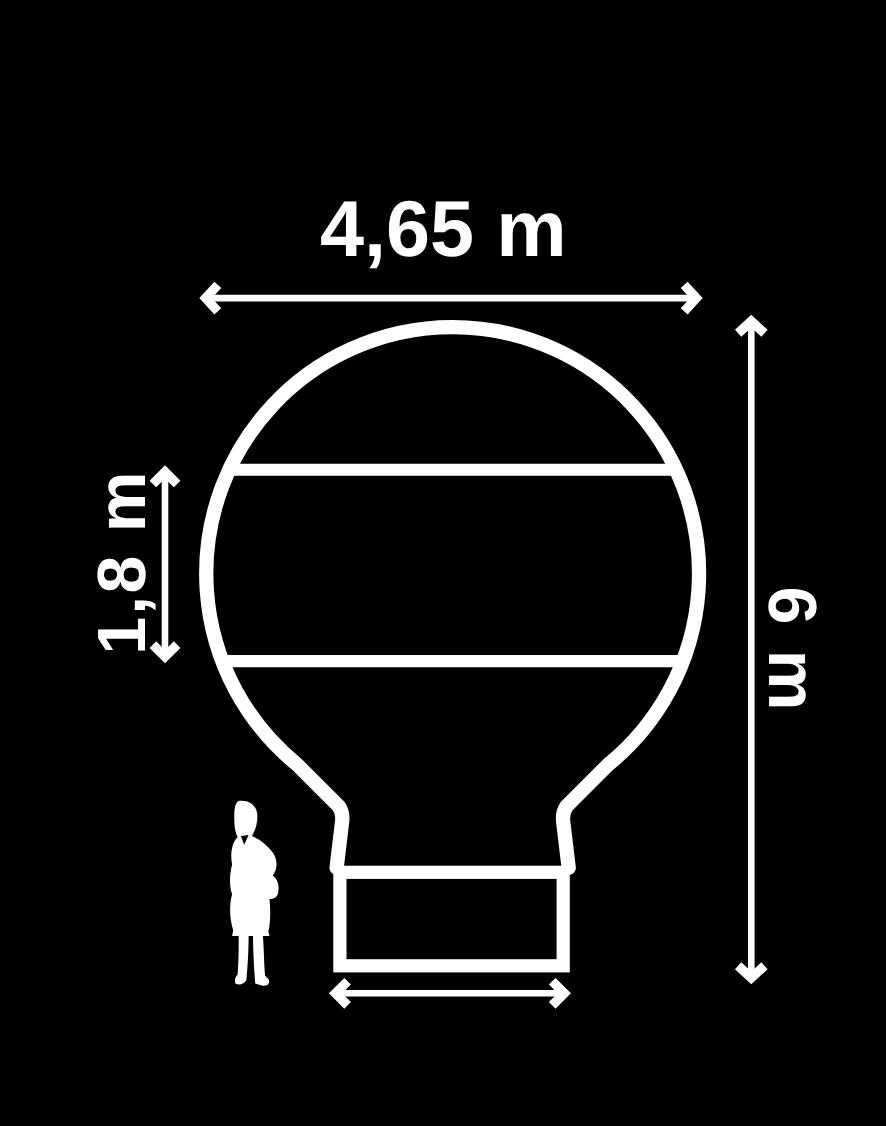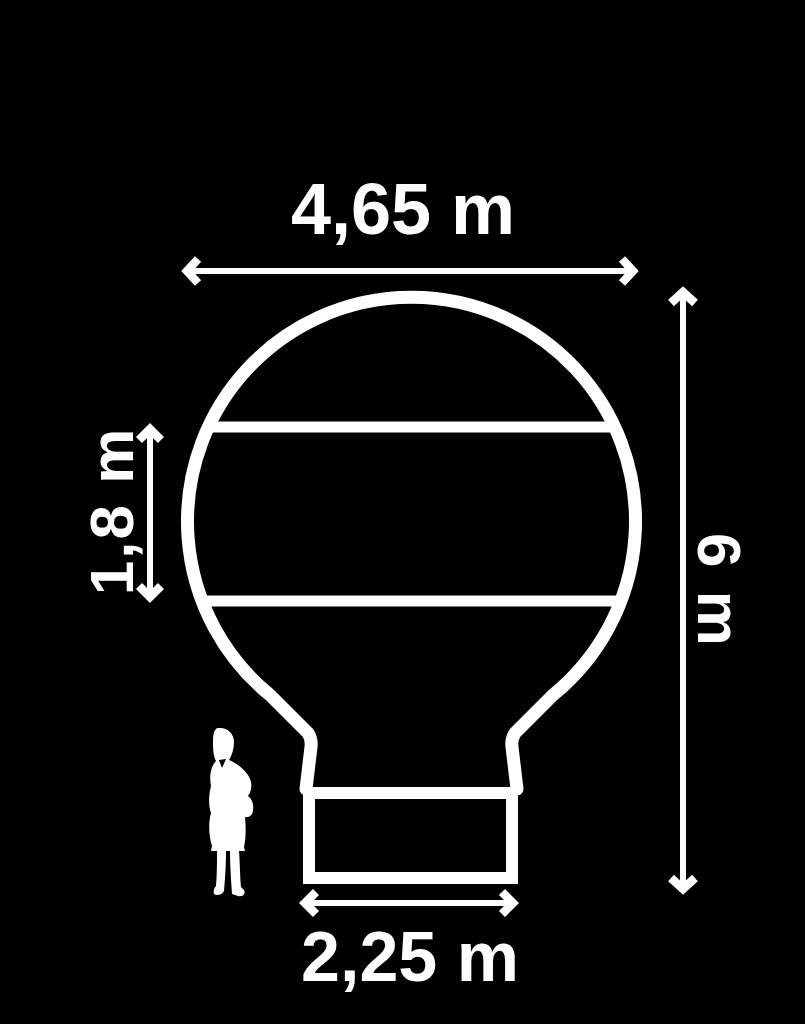--- a/index.html
+++ b/index.html
@@ -91,14 +91,13 @@
       <polyline points="502,892 513,903 502,914" fill="none" stroke="#ffffff" stroke-width="8.5"></polyline>
     </g>
   </svg>
 
   <div class="dim-label top">4,65 m</div>
 
   <div class="dim-label right">6 m</div>
 
   <div class="dim-label left">1,8 m</div>
 
-  <div class="dim-label bottom">2,25 m</div>
 </div>
 
 </body></html>

